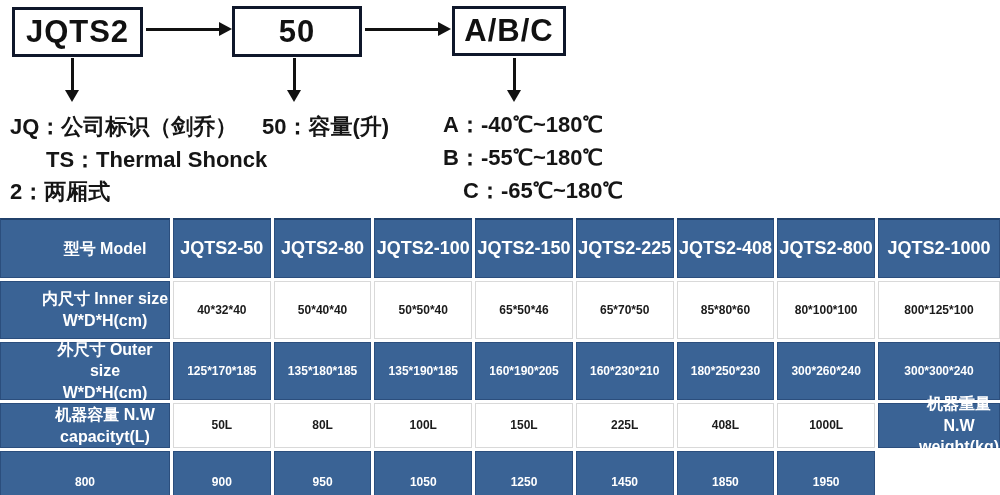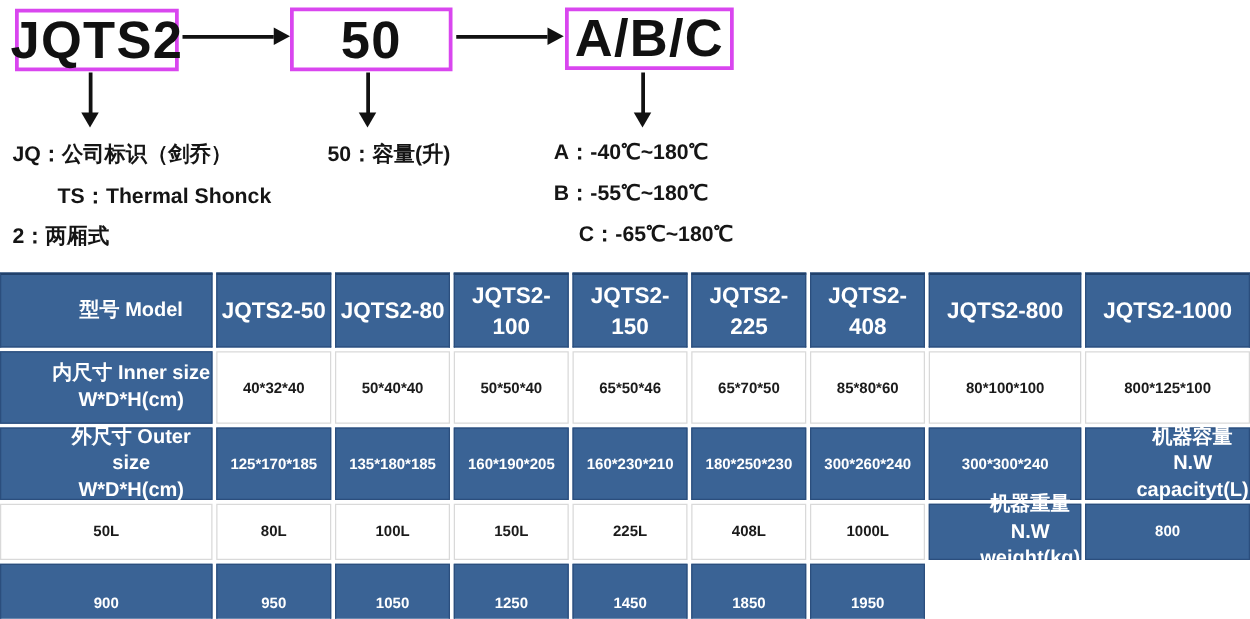--- a/index.html
+++ b/index.html
@@ -1,41 +1,41 @@
 <!DOCTYPE html>
 <html><head>
 <meta charset="utf-8">
 <style>
   * { margin:0; padding:0; box-sizing:border-box; }
   html,body { width:1000px; height:495px; overflow:hidden; background:#ffffff;
               font-family:"Liberation Sans", sans-serif; }
   .page { position:relative; width:1000px; height:495px; background:#fff; }
 
   
-  .code-box { position:absolute; border:3px solid #d946ef; background:#fff;
+  .code-box { position:absolute; border:3px solid #0f172a; background:#fff;
               display:flex; align-items:center; justify-content:center;
-              font-size:42px; font-weight:bold; color:#111; letter-spacing:1px; }
+              font-size:31px; font-weight:bold; color:#111; letter-spacing:1px; }
   #box-1 { left:12px;  top:7px; width:131px; height:50px; }
   #box-2 { left:232px; top:6px; width:130px; height:51px; }
-  #box-3 { left:452px; top:6px; width:135px; height:50px; }
+  #box-3 { left:452px; top:6px; width:114px; height:50px; }
 
   .harrow { position:absolute; height:3px; background:#111; }
   .harrow::after { content:""; position:absolute; right:-13px; top:-6px;
     border-left:13px solid #111; border-top:7px solid transparent; border-bottom:7px solid transparent; }
   #arrow-1 { left:146px; top:28px; width:73px; }
   #arrow-2 { left:365px; top:28px; width:73px; }
 
   .varrow { position:absolute; width:3px; background:#111; }
   .varrow::after { content:""; position:absolute; bottom:-11px; left:-6px;
     border-top:12px solid #111; border-left:7px solid transparent; border-right:7px solid transparent; }
   #varrow-1 { left:71px;  top:58px; height:33px; }
   #varrow-2 { left:293px; top:58px; height:33px; }
   #varrow-3 { left:513px; top:58px; height:33px; }
 
-  .legend-item { position:absolute; font-size:17px; font-weight:bold; color:#151515;
+  .legend-item { position:absolute; font-size:22px; font-weight:bold; color:#151515;
                  white-space:nowrap; }
   #lg-jq { left:10px;  top:112px; }
   #lg-50 { left:230px; top:112px;margin-left:32px; }
   #lg-a  { left:443px; top:110px; }
   #lg-ts { left:10px;  top:145px;margin-left:36px; }
   #lg-b  { left:443px; top:143px; }
   #lg-2  { left:10px;  top:177px; }
   #lg-c  { left:463px; top:176px; }
 
   
@@ -133,20 +133,23 @@
         <div class="cell-line">外尺寸 Outer size</div>
         <div class="cell-line">W*D*H(cm)</div>
       </div>
       <div class="cell blue data-cell">
         <div class="cell-line">125*170*185</div>
       </div>
       <div class="cell blue data-cell">
         <div class="cell-line">135*180*185</div>
       </div>
       <div class="cell blue data-cell">
+        <div class="cell-line">135*190*185</div>
+      </div>
+      <div class="cell blue data-cell">
         <div class="cell-line">160*190*205</div>
       </div>
       <div class="cell blue data-cell">
         <div class="cell-line">160*230*210</div>
       </div>
       <div class="cell blue data-cell">
         <div class="cell-line">180*250*230</div>
       </div>
       <div class="cell blue data-cell">
         <div class="cell-line">300*260*240</div>

